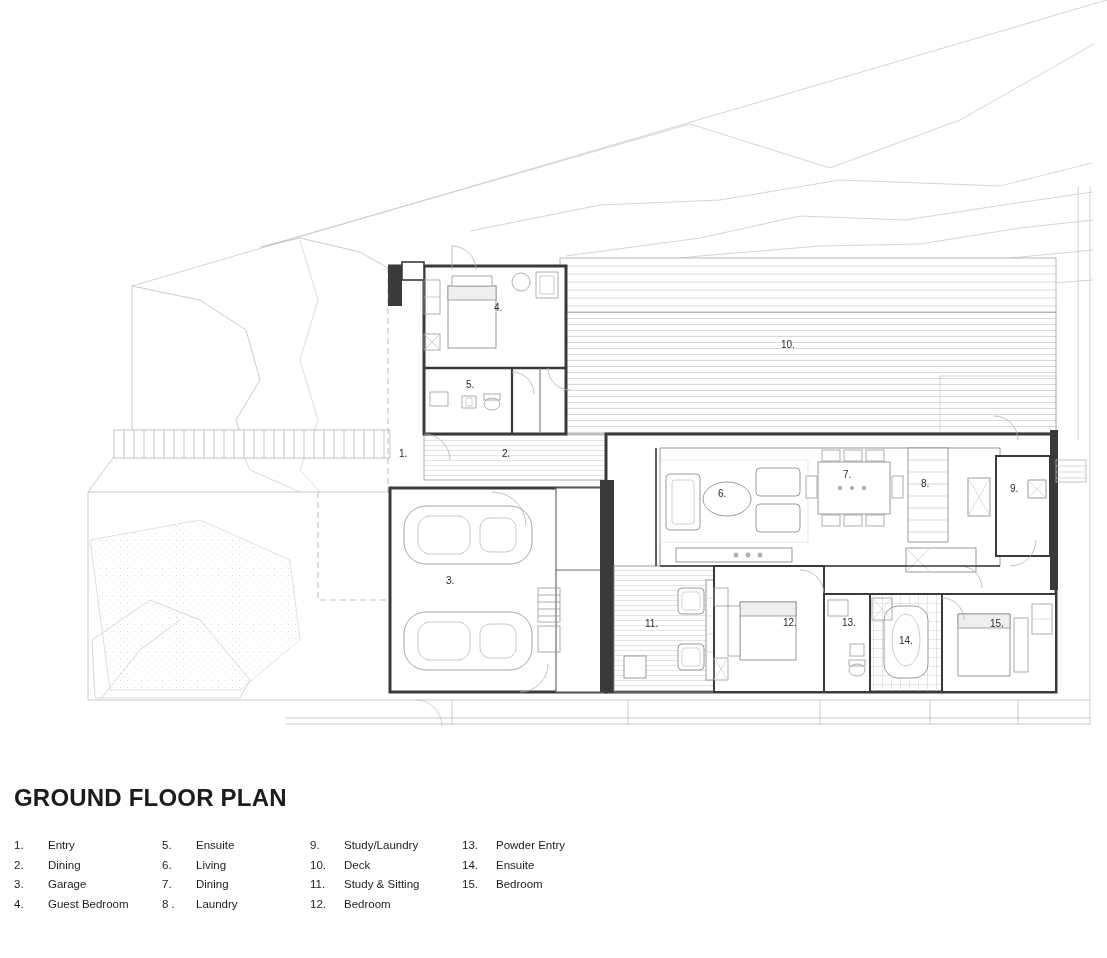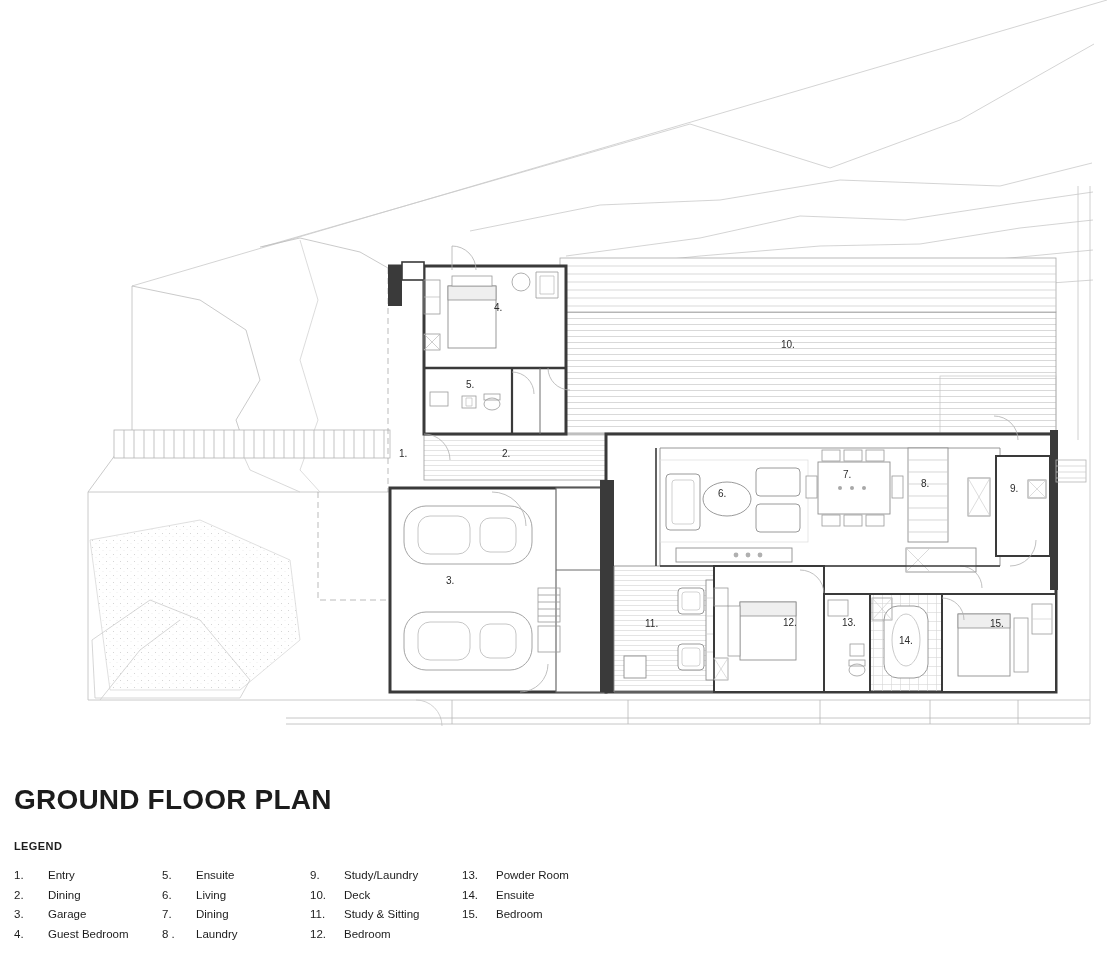--- a/index.html
+++ b/index.html
@@ -30,21 +30,21 @@
     white-space: nowrap;
   }
 
   #title-block {
     position: absolute;
     left: 14px;
     top: 784px;
     width: 1080px;
   }
   #plan-title {
-    font-size: 28px;
+    font-size: 24px;
     font-weight: bold;
     letter-spacing: 0.2px;
     color: #1c1c1c;
     margin: 0 0 24px 0;
   }
   #legend-title {
     font-size: 11px;
     font-weight: bold;
     letter-spacing: 0.4px;
     color: #1c1c1c;
@@ -407,21 +407,20 @@
     <div class="room-num" style="left:781px; top:339px;">10.</div>
     <div class="room-num" style="left:645px; top:618px;">11.</div>
     <div class="room-num" style="left:783px; top:617px;">12.</div>
     <div class="room-num" style="left:842px; top:617px;">13.</div>
     <div class="room-num" style="left:899px; top:635px;">14.</div>
     <div class="room-num" style="left:990px; top:618px;">15.</div>
   </div>
 
   <div id="title-block">
     <h1 id="plan-title">GROUND FLOOR PLAN</h1>
-    <h2 id="legend-title">LEGEND</h2>
 
     <div id="legend-columns">
       <div class="legend-col">
         <div class="legend-item">
           <span class="legend-num">1.</span>
           <span class="legend-label">Entry</span>
         </div>
         <div class="legend-item">
           <span class="legend-num">2.</span>
           <span class="legend-label">Dining</span>
@@ -470,21 +469,21 @@
         </div>
         <div class="legend-item">
           <span class="legend-num">12.</span>
           <span class="legend-label">Bedroom</span>
         </div>
       </div>
 
       <div class="legend-col">
         <div class="legend-item">
           <span class="legend-num">13.</span>
-          <span class="legend-label">Powder Room</span>
+          <span class="legend-label">Powder Entry</span>
         </div>
         <div class="legend-item">
           <span class="legend-num">14.</span>
           <span class="legend-label">Ensuite</span>
         </div>
         <div class="legend-item">
           <span class="legend-num">15.</span>
           <span class="legend-label">Bedroom</span>
         </div>
       </div>

